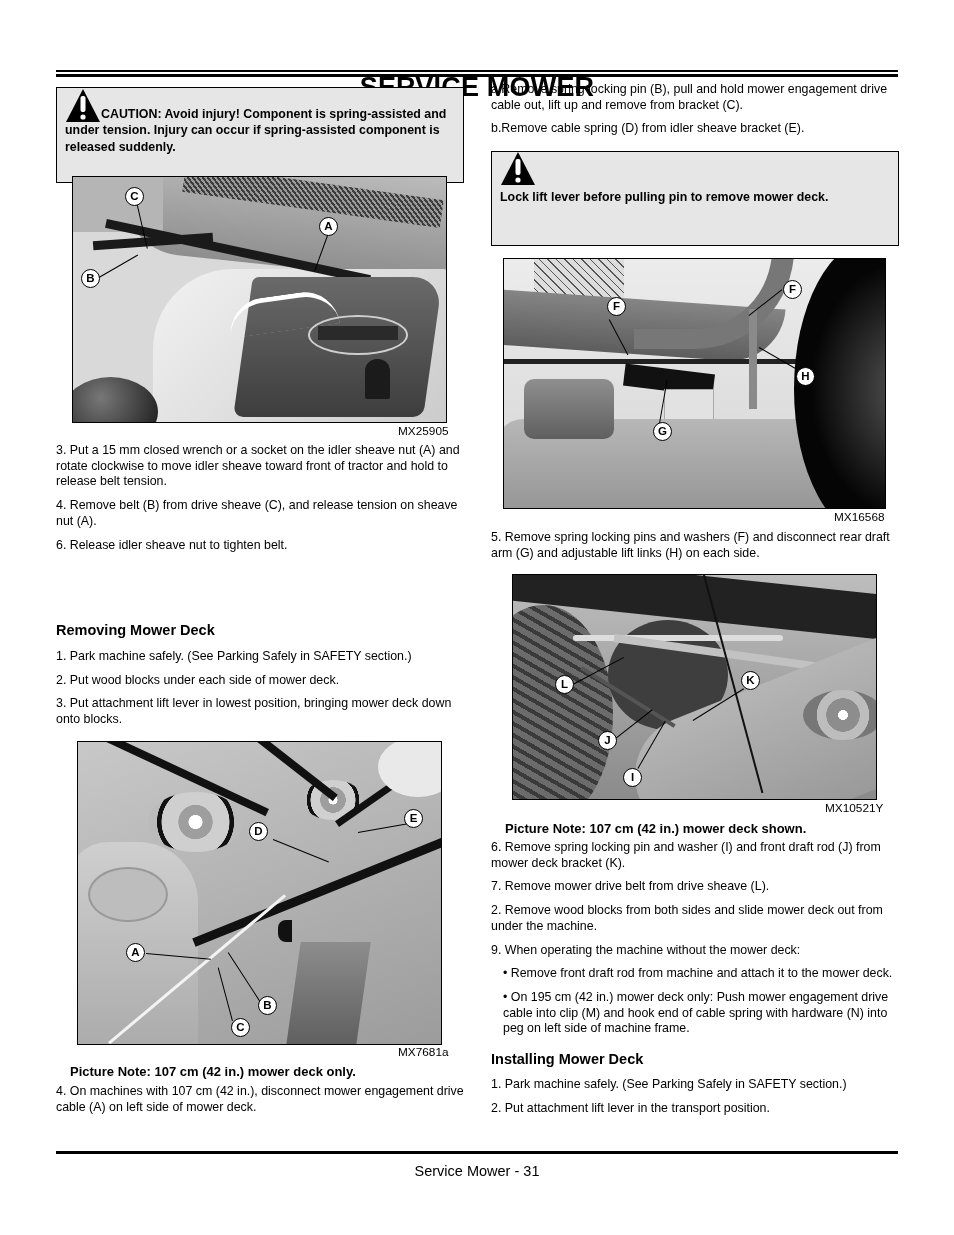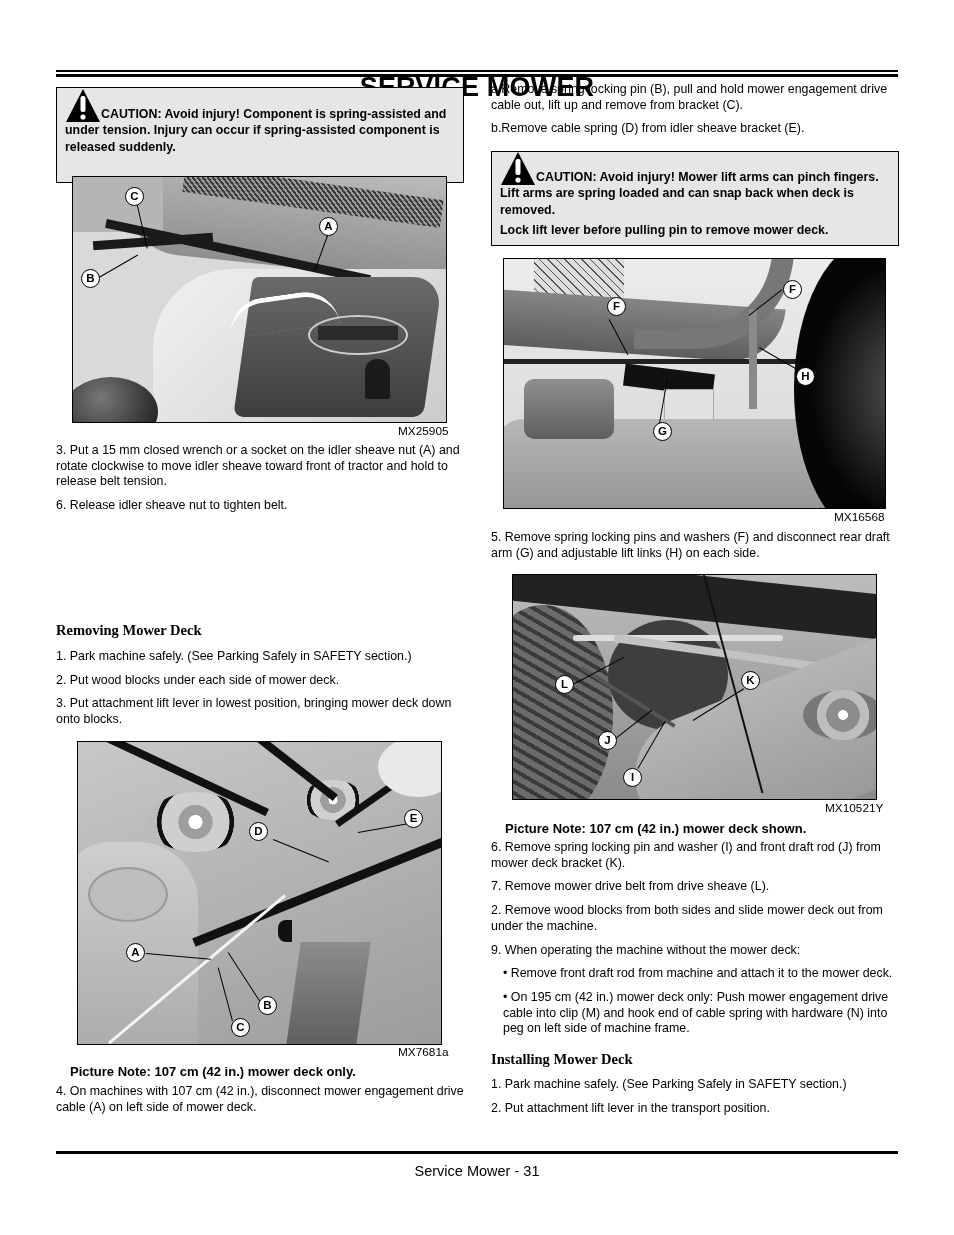--- a/index.html
+++ b/index.html
@@ -10,21 +10,21 @@
     .rule-thin { position: absolute; left: 56px; width: 842px; height: 2px; background: #000; }
     .rule-thick { position: absolute; left: 56px; width: 842px; height: 3px; background: #000; }
 
     .caution { position: absolute; background: #e6e6e6; border: 1px solid #000; font-weight: bold; font-size: 12.4px; line-height: 16.5px; padding: 0 8px; }
     .caution p { margin: 0; }
     .caution .warn { display: inline-block; width: 34px; height: 30px; vertical-align: bottom; position: relative; margin-right: 2px; }
     .caution .warn svg { position: absolute; left: 0; bottom: -2px; }
 
     .text { position: absolute; font-size: 12.4px; line-height: 15.7px; }
     .text p { margin-bottom: 8px; }
-    .heading { position: absolute; font-size: 14.5px; font-weight: bold; font-family: Liberation Serif, serif; }
+    .heading { position: absolute; font-size: 14.5px; font-weight: bold; }
     .note { position: absolute; font-size: 13px; font-weight: bold; }
     .fig-id { position: absolute; font-size: 11.8px; }
 
     .figure { position: absolute; border: 1.5px solid #000; overflow: hidden; }
     .callout { position: absolute; width: 19px; height: 19px; border-radius: 50%; background: #fff; border: 1.5px solid #000; font-size: 11.5px; font-weight: bold; text-align: center; line-height: 16px; z-index: 3; }
     .leader { position: absolute; height: 1.4px; background: #000; transform-origin: 0 50%; z-index: 2; }
     .shape { position: absolute; }
 
     .footer { position: absolute; left: 0; top: 1163px; width: 954px; text-align: center; font-size: 14.5px; }
     .bullet { padding-left: 12px; }
@@ -65,20 +65,21 @@
   <div class="callout" style="left:52px; top:10px;">C</div>
   <div class="leader" style="left:255px; top:56px; width:40px; transform:rotate(110deg);"></div>
   <div class="callout" style="left:246px; top:40px;">A</div>
   <div class="leader" style="left:26px; top:100px; width:45px; transform:rotate(-30deg);"></div>
   <div class="callout" style="left:8px; top:92px;">B</div>
 </div>
 <div class="fig-id" style="left:398px; top:424px;">MX25905</div>
 
 <div class="text" style="left:56px; top:443px; width:412px;">
   <p>3. Put a 15 mm closed wrench or a socket on the idler sheave nut (A) and rotate clockwise to move idler sheave toward front of tractor and hold to release belt tension.</p>
+  <p>4. Remove belt (B) from drive sheave (C), and release tension on sheave nut (A).</p>
   <p>6. Release idler sheave nut to tighten belt.</p>
 </div>
 
 <div class="heading" style="left:56px; top:622px;">Removing Mower Deck</div>
 <div class="text" style="left:56px; top:649px; width:412px;">
   <p>1. Park machine safely. (See Parking Safely in SAFETY section.)</p>
   <p>2. Put wood blocks under each side of mower deck.</p>
   <p>3. Put attachment lift lever in lowest position, bringing mower deck down onto blocks.</p>
 </div>
 
@@ -118,21 +119,21 @@
 </div>
 
 <div class="caution" style="left:491px; top:151px; width:408px; height:95px;">
   <p style="padding-top:3px;">
     <span class="warn">
       <svg width="36" height="36" viewBox="0 0 36 36">
           <polygon points="18,1 35,34 1,34" fill="#000"></polygon>
           <rect x="15.5" y="8" width="5" height="16" rx="2" fill="#fff"></rect>
           <circle cx="18" cy="29" r="2.6" fill="#fff"></circle>
         </svg>
-    </span><span>CAUTION: Avoid injury! Mower lift arms can pinch fingers. Lift arms are spring loaded and can snap back when deck is removed.</span>
+    </span>
   </p>
   <p style="margin-top:4px;">Lock lift lever before pulling pin to remove mower deck.</p>
 </div>
 
 <div class="figure" style="left:503px; top:258px; width:383px; height:251px; background:linear-gradient(#ececec,#d5d5d5);">
   <div class="shape" style="left:30px; top:0px; width:90px; height:55px; background:repeating-linear-gradient(45deg,#555 0 1px,#ddd 1px 6px),repeating-linear-gradient(-45deg,#555 0 1px,transparent 1px 6px);"></div>
   <div class="shape" style="left:-20px; top:40px; width:300px; height:55px; background:linear-gradient(#858585,#5d5d5d); border-radius:0 0 90px 0; transform:rotate(4deg);"></div>
   <div class="shape" style="left:130px; top:-30px; width:160px; height:120px; border-radius:0 0 100px 0; border-right:22px solid #777; border-bottom:20px solid #777;"></div>
   <div class="shape" style="left:0px; top:100px; width:400px; height:5px; background:#222;"></div>
   <div class="shape" style="left:120px; top:110px; width:90px; height:22px; background:#111; transform:rotate(7deg);"></div>

